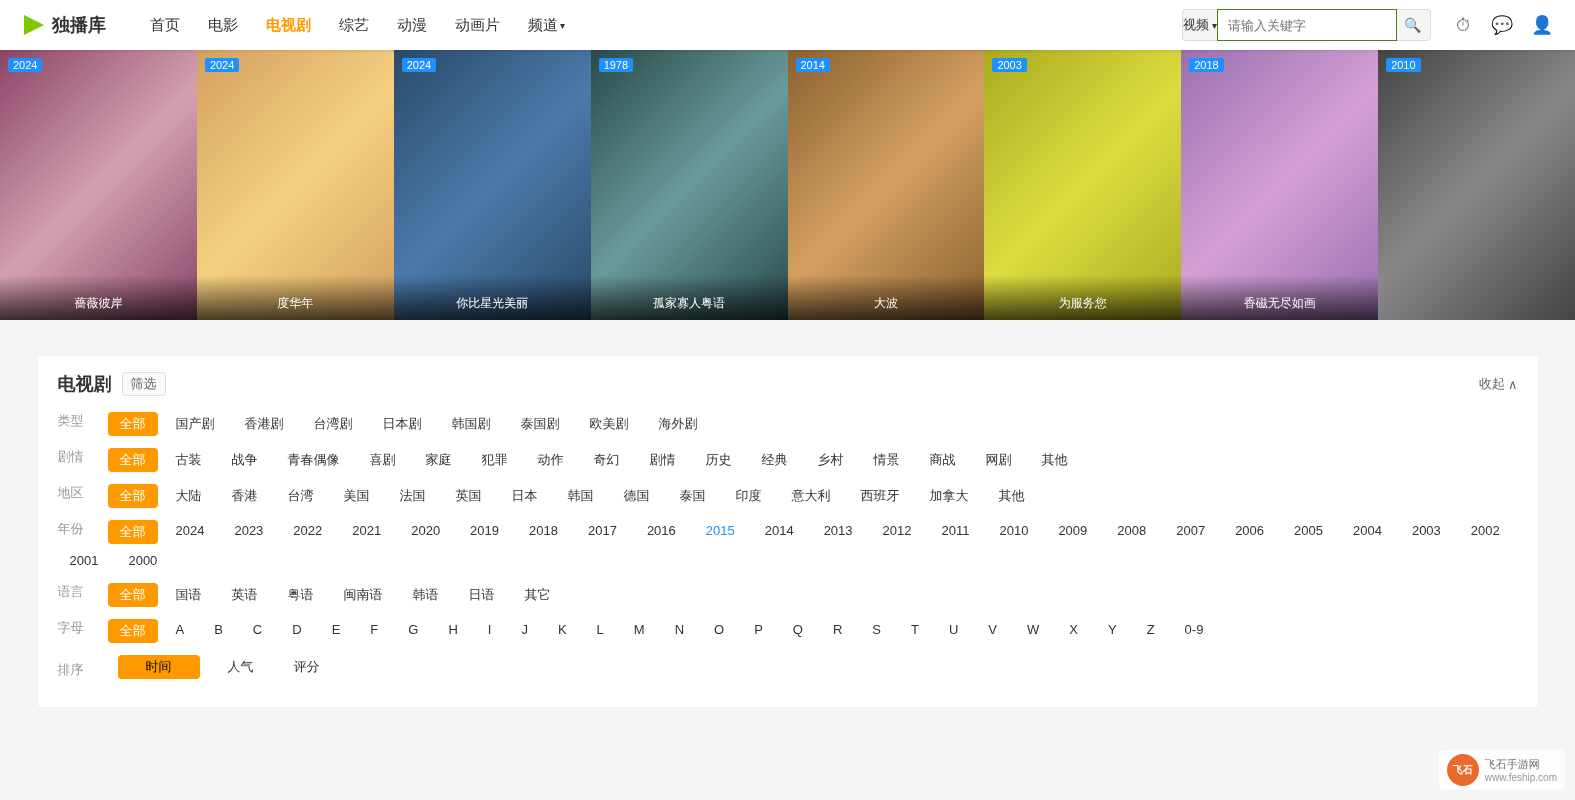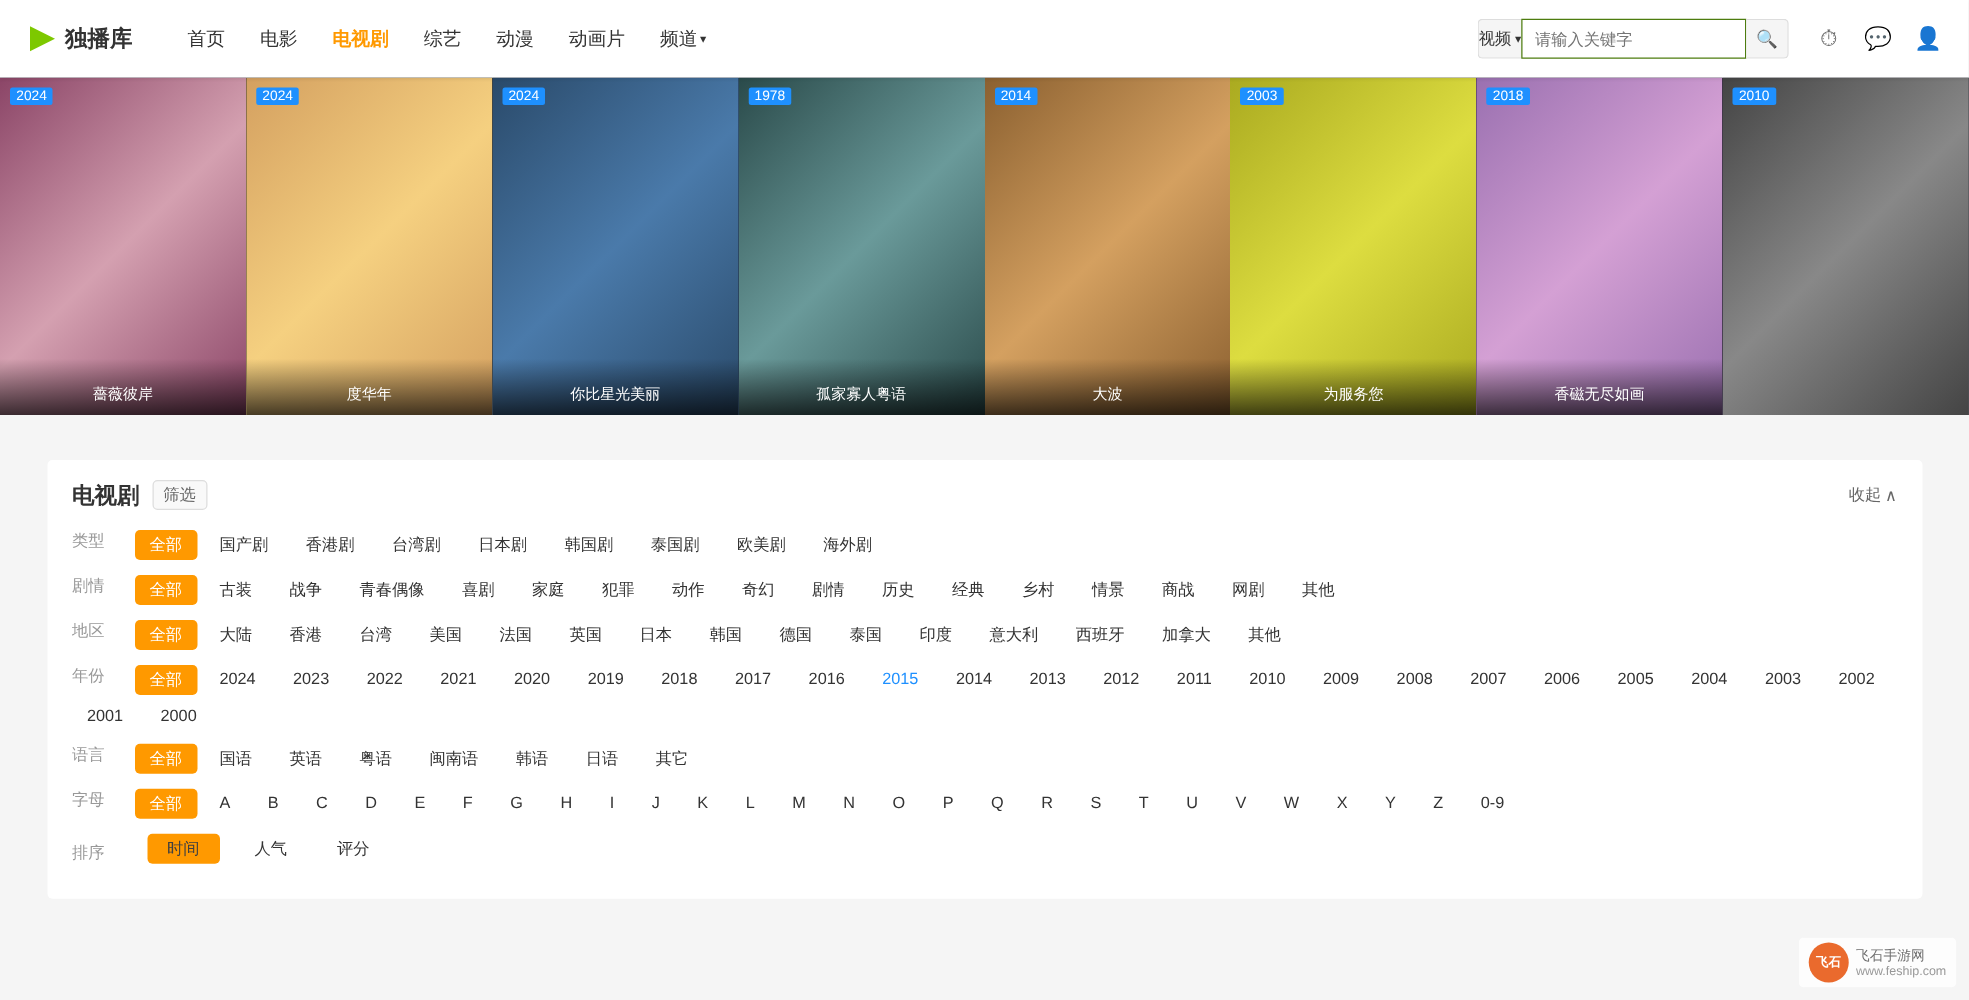--- a/index.html
+++ b/index.html
@@ -1,21 +1,21 @@
 <!DOCTYPE html>
 <html><head>
   <meta charset="utf-8">
   <style>
     * { margin: 0; padding: 0; box-sizing: border-box; }
     body { font-family: "Microsoft YaHei", "PingFang SC", sans-serif; background: #f5f5f5; font-size: 14px; color: #333; }
 
     
     .header {
       background: #fff;
-      height: 62px;
+      height: 50px;
       display: flex;
       align-items: center;
       padding: 0 20px;
       box-shadow: 0 1px 3px rgba(0,0,0,0.1);
       position: relative;
       z-index: 10;
     }
     .logo {
       display: flex;
       align-items: center;
@@ -510,21 +510,21 @@
           <span class="filter-tag">W</span>
           <span class="filter-tag">X</span>
           <span class="filter-tag">Y</span>
           <span class="filter-tag">Z</span>
           <span class="filter-tag">0-9</span>
         </div>
       </div>
 
     <div class="filter-row sort-row">
       <span class="filter-label">排序</span>
-      <span class="filter-tag active-time" id="sort-0" style="background:#f90;color:#404040;padding:3px 16px;border-radius:4px;">时间</span>
+      <span class="filter-tag active-time" id="sort-0" style="background:#f90;color:#000000;padding:3px 28px;border-radius:4px;">时间</span>
       <span class="filter-tag" id="sort-1">人气</span>
       <span class="filter-tag" id="sort-2">评分</span>
     </div>
   </div>
 </div>
 
 <div class="watermark">
   <div class="watermark-logo">
     <span>飞石</span>
   </div>

